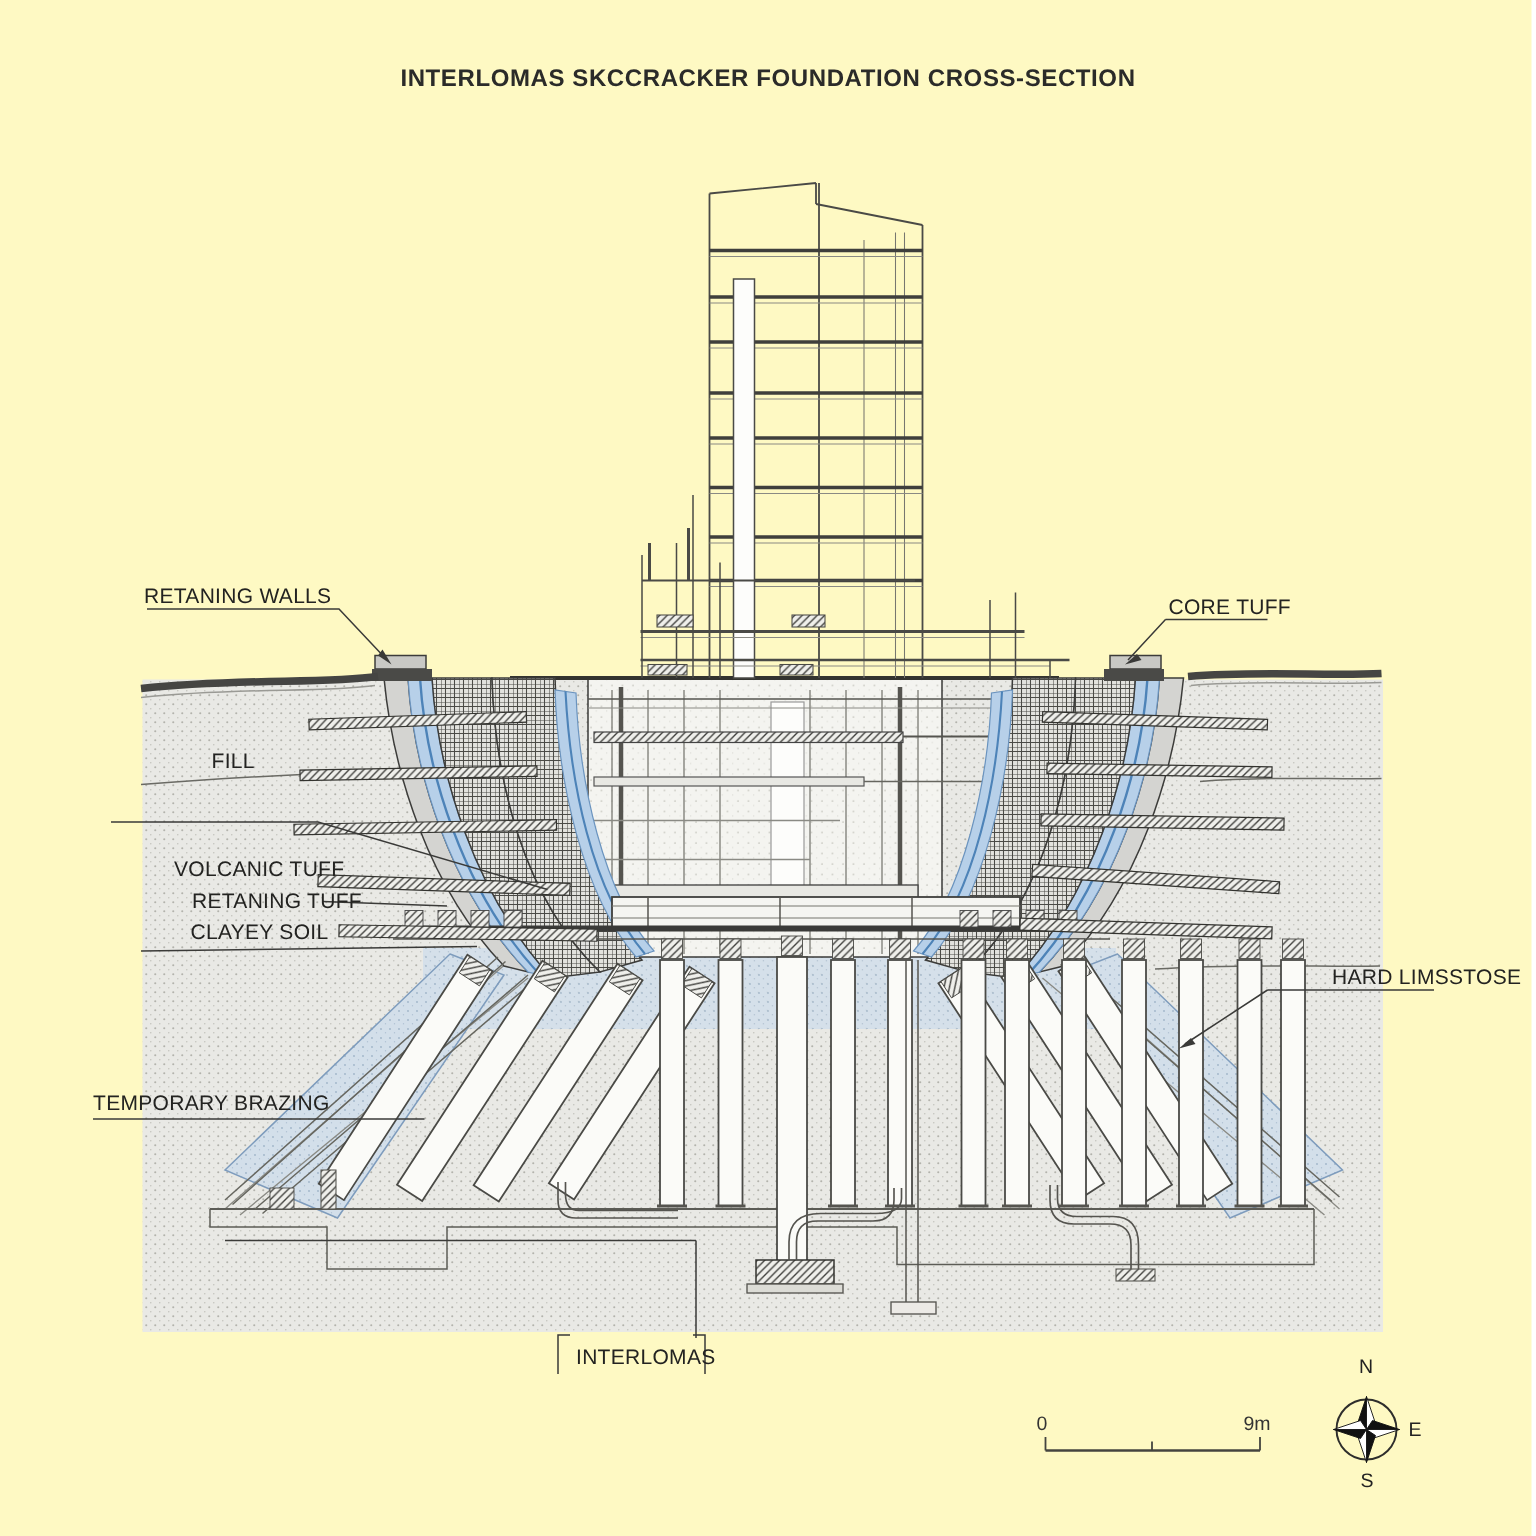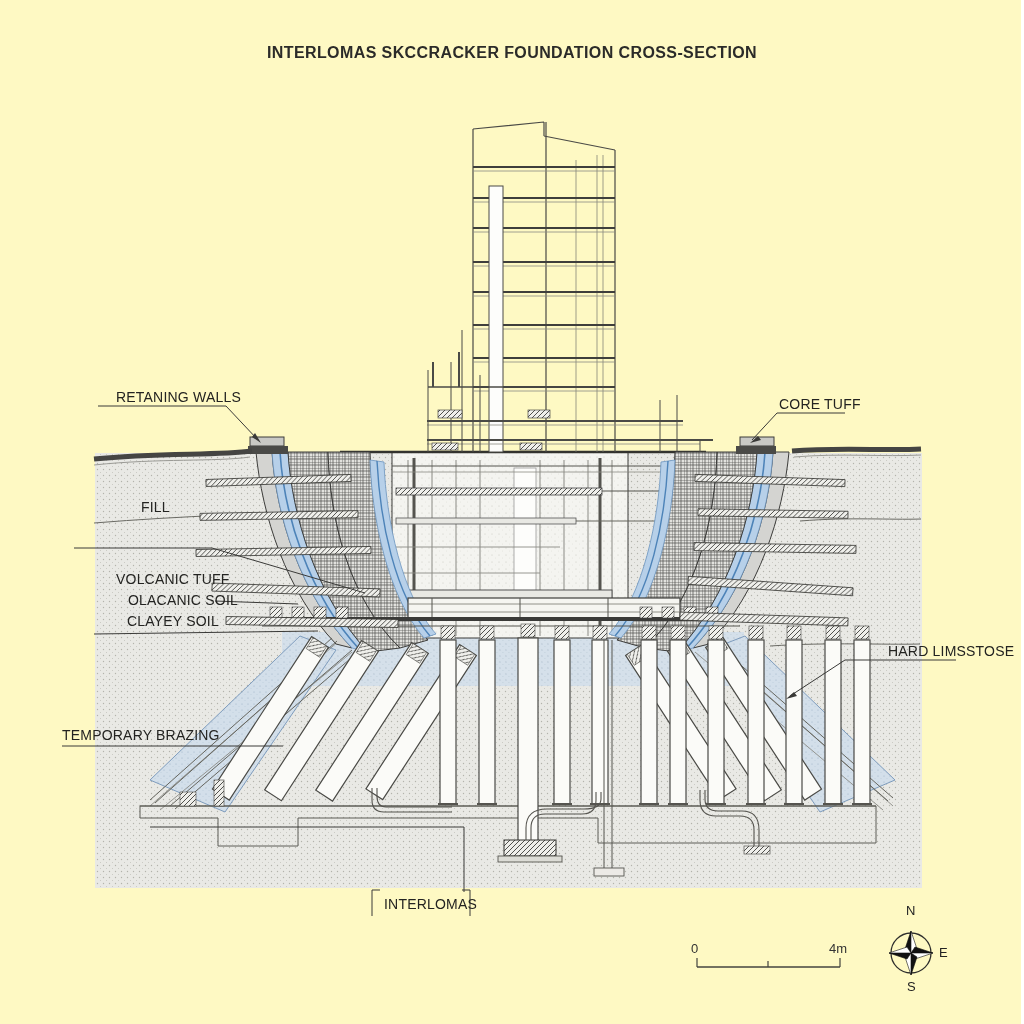--- a/index.html
+++ b/index.html
@@ -316,30 +316,30 @@
       <polygon points="911,975 911,953 917,957" fill="#111"></polygon>
       <polygon points="911,975 911,953 905,957" fill="#fff"></polygon>
       <polygon points="889,953 911,953 907,959" fill="#111"></polygon>
       <polygon points="889,953 911,953 907,947" fill="#fff"></polygon>
     </g>
   </g>
 </svg>
 
 <div class="ttl ttl1">INTERLOMAS SKCCRACKER FOUNDATION CROSS-SECTION</div>
 
-<div class="lbl" style="left:116px;top:390px;">RETANING WALLS</div>
+<div class="lbl" style="left:96px;top:390px;">RETANING WALLS</div>
 <div class="lbl" style="left:141px;top:500px;">FILL</div>
 <div class="lbl" style="left:116px;top:527px;margin-top:45px;">VOLCANIC TUFF</div>
-<div class="lbl" style="left:128px;top:593px;">OLACANIC SOIL</div>
+<div class="lbl" style="left:128px;top:593px;">RETANING TUFF</div>
 <div class="lbl" style="left:127px;top:614px;">CLAYEY SOIL</div>
 <div class="lbl" style="left:62px;top:728px;text-align:right;">TEMPORARY BRAZING</div>
 <div class="lbl" style="left:779px;top:397px;">CORE TUFF</div>
 <div class="lbl" style="left:852px;top:644px;margin-left:36px;">HARD LIMSSTOSE</div>
 <div class="lbl" style="left:384px;top:897px;">INTERLOMAS</div>
 
 <span class="scl" style="left:691px;top:941px;">0</span>
-<span class="scl" style="left:829px;top:941px;">4m</span>
+<span class="scl" style="left:829px;top:941px;">9m</span>
 
 <span class="cmp" style="left:906px;top:903px;">N</span>
 <span class="cmp" style="left:939px;top:945px;">E</span>
 <span class="cmp" style="left:907px;top:979px;">S</span>
 
 </div>
 
 </body></html>

